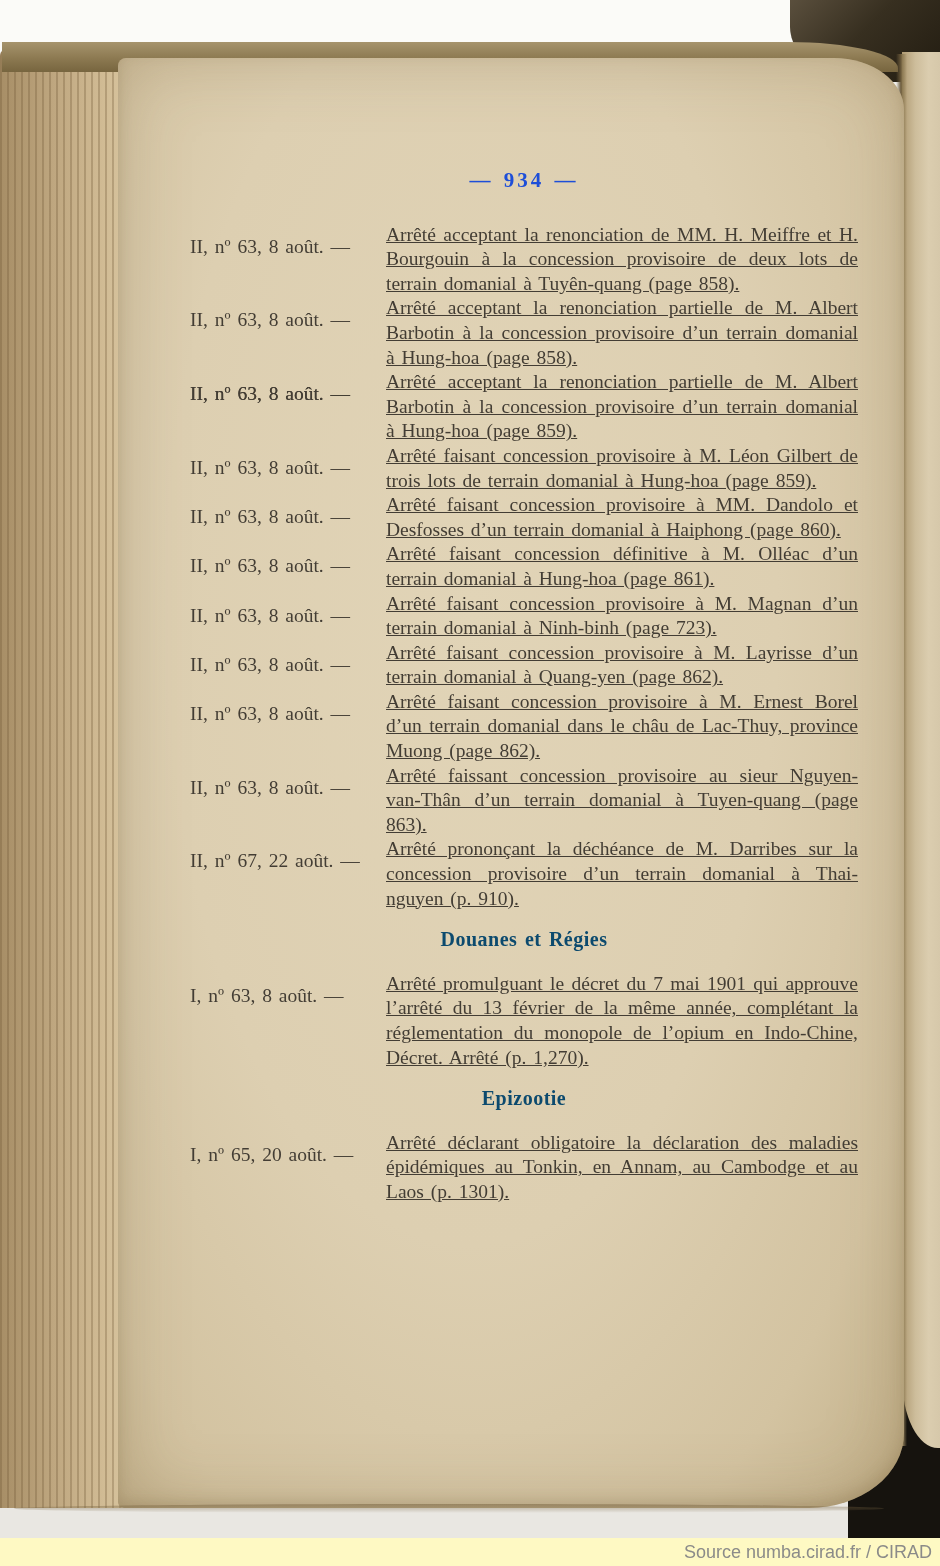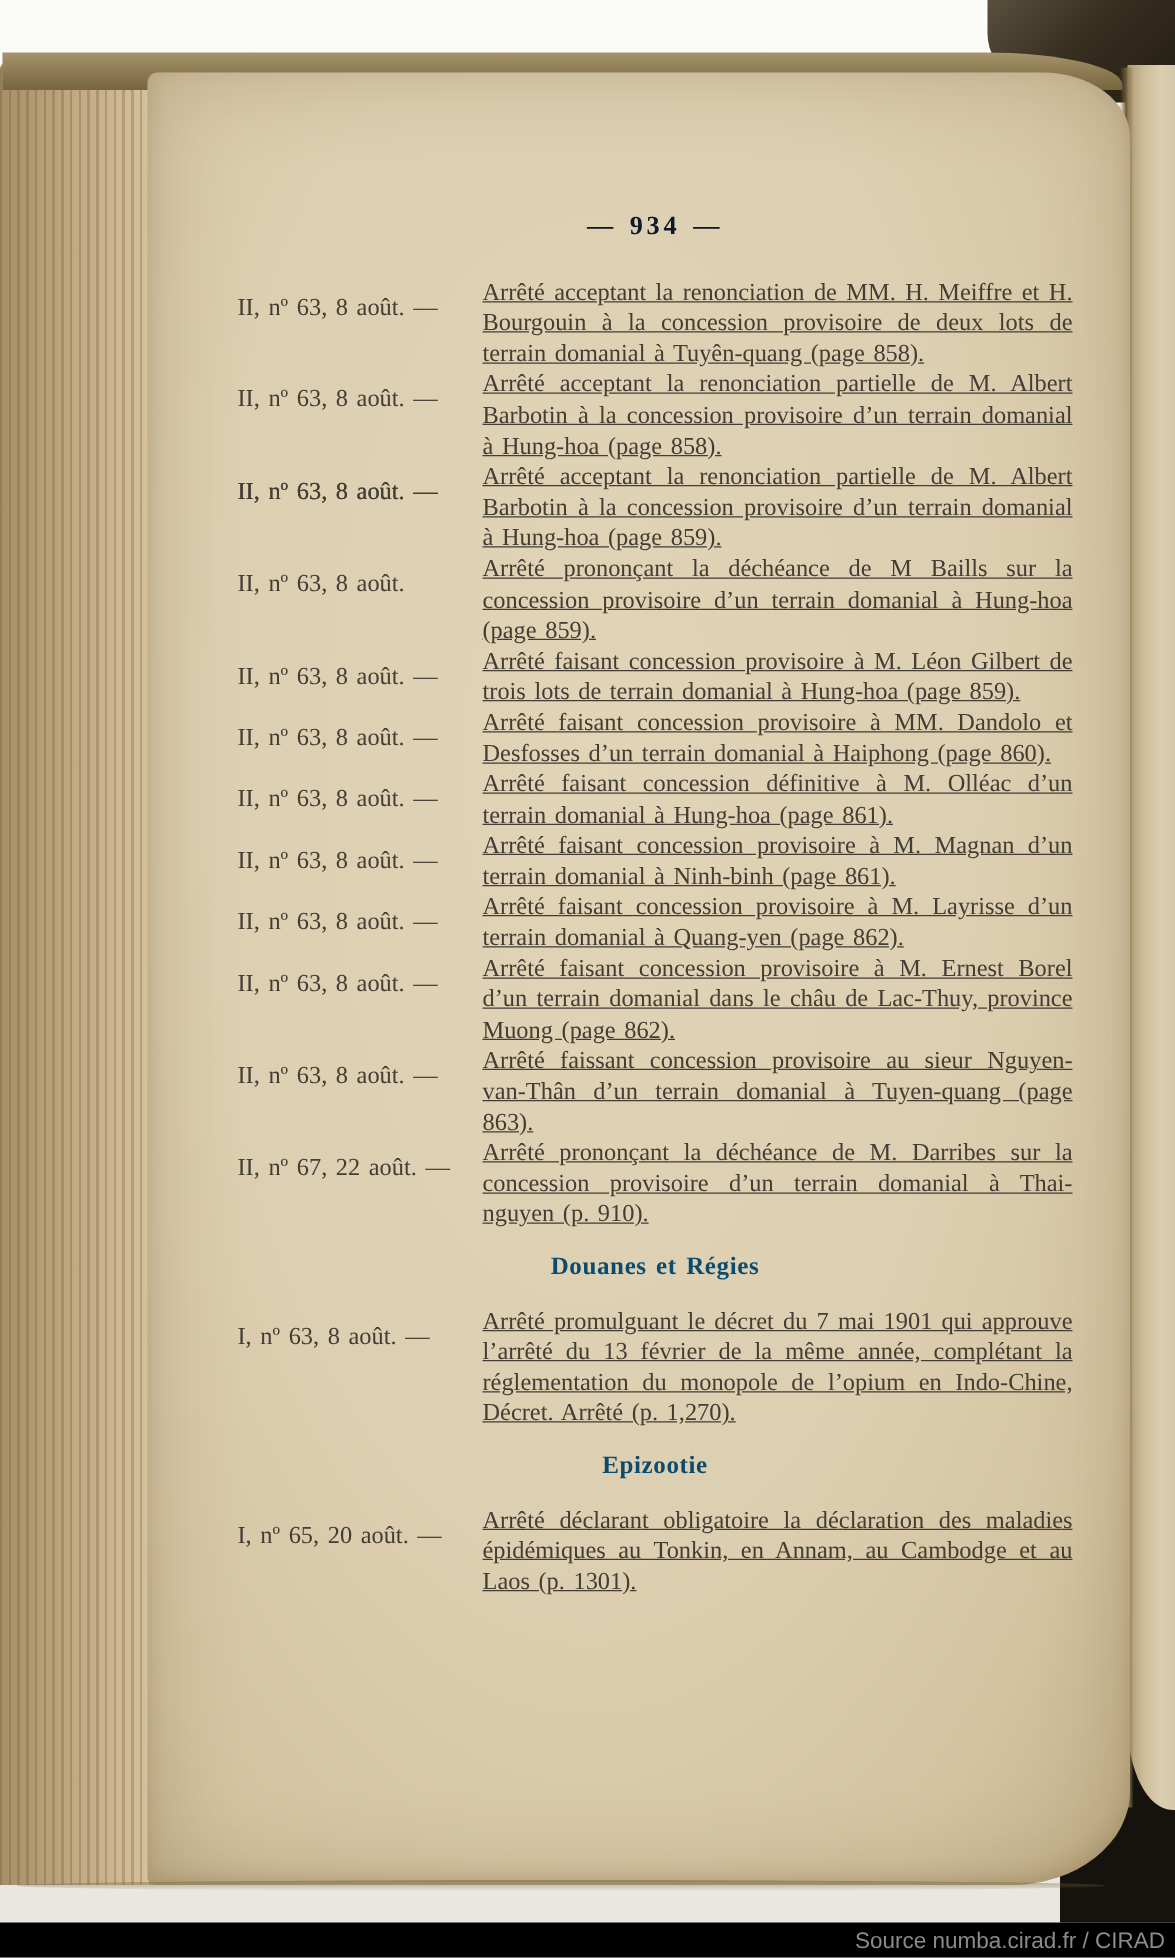--- a/index.html
+++ b/index.html
@@ -59,32 +59,32 @@
     background:linear-gradient(180deg,rgba(120,100,65,.55),rgba(0,0,0,0));
     border-radius:50%;
   }
   
   .content{
     position:absolute;left:190px;top:168px;width:668px;
     color:#433d34;font-size:19.5px;line-height:24.6px;word-spacing:2px;
   }
   .page-num{
     text-align:center;font-weight:bold;font-size:21px;letter-spacing:3px;
-    margin:0 0 30px 0;color:#0f172a;
+    margin:0 0 30px 0;color:#1d4ed8;
   }
   .entry{position:relative;}
   .entry-ref{position:absolute;left:0;top:12px;white-space:nowrap;text-align:center;}
   .entry-body{margin:0 0 0 196px;text-align:justify;text-decoration:underline;}
   .section-heading{
     text-align:center;font-weight:bold;font-size:20px;letter-spacing:.5px;
     margin:16px 0 20px 0;color:#0c4a6e;
   }
   
   .footer{
-    position:absolute;left:0;top:1538px;width:940px;height:28px;background:#000000;
+    position:absolute;left:0;top:1538px;width:940px;height:28px;background:#fef9c3;
     font-family:"Liberation Sans","DejaVu Sans",sans-serif;
     font-size:18px;line-height:28px;color:#8b8b89;text-align:right;
     box-sizing:border-box;padding-right:8px;
   }
 </style>
 </head>
 <body>
 
 <div class="bg-top"></div>
 <div class="bg-bottom"></div>
@@ -110,38 +110,34 @@
       <p class="entry-body">Arrêté acceptant la renonciation partielle de M. Albert Barbotin à la concession provisoire d’un terrain domanial à Hung-hoa (page 858).</p>
     </div>
     <div class="entry">
       <span class="entry-ref">II, nº 63, 8 août. —</span>
     </div>
     <div class="entry">
       <span class="entry-ref">II, nº 63, 8 août. —</span>
       <p class="entry-body">Arrêté acceptant la renonciation partielle de M. Albert Barbotin à la concession provisoire d’un terrain domanial à Hung-hoa (page 859).</p>
     </div>
     <div class="entry">
-      <span class="entry-ref">II, nº 63, 8 août.</span>
-      <p class="entry-body">Arrêté prononçant la déchéance de M Baills sur la concession provisoire d’un terrain domanial à Hung-hoa (page 859).</p>
-    </div>
-    <div class="entry">
       <span class="entry-ref">II, nº 63, 8 août. —</span>
       <p class="entry-body">Arrêté faisant concession provisoire à M. Léon Gilbert de trois lots de terrain domanial à Hung-hoa (page 859).</p>
     </div>
     <div class="entry">
       <span class="entry-ref">II, nº 63, 8 août. —</span>
       <p class="entry-body">Arrêté faisant concession provisoire à MM. Dandolo et Desfosses d’un terrain domanial à Haiphong (page 860).</p>
     </div>
     <div class="entry">
       <span class="entry-ref">II, nº 63, 8 août. —</span>
       <p class="entry-body">Arrêté faisant concession définitive à M. Olléac d’un terrain domanial à Hung-hoa (page 861).</p>
     </div>
     <div class="entry">
       <span class="entry-ref">II, nº 63, 8 août. —</span>
-      <p class="entry-body">Arrêté faisant concession provisoire à M. Magnan d’un terrain domanial à Ninh-binh (page 861).</p>
+      <p class="entry-body">Arrêté faisant concession provisoire à M. Magnan d’un terrain domanial à Ninh-binh (page 723).</p>
     </div>
     <div class="entry">
       <span class="entry-ref">II, nº 63, 8 août. —</span>
       <p class="entry-body">Arrêté faisant concession provisoire à M. Layrisse d’un terrain domanial à Quang-yen (page 862).</p>
     </div>
     <div class="entry">
       <span class="entry-ref">II, nº 63, 8 août. —</span>
       <p class="entry-body">Arrêté faisant concession provisoire à M. Ernest Borel d’un terrain domanial dans le châu de Lac-Thuy, province Muong (page 862).</p>
     </div>
     <div class="entry">

